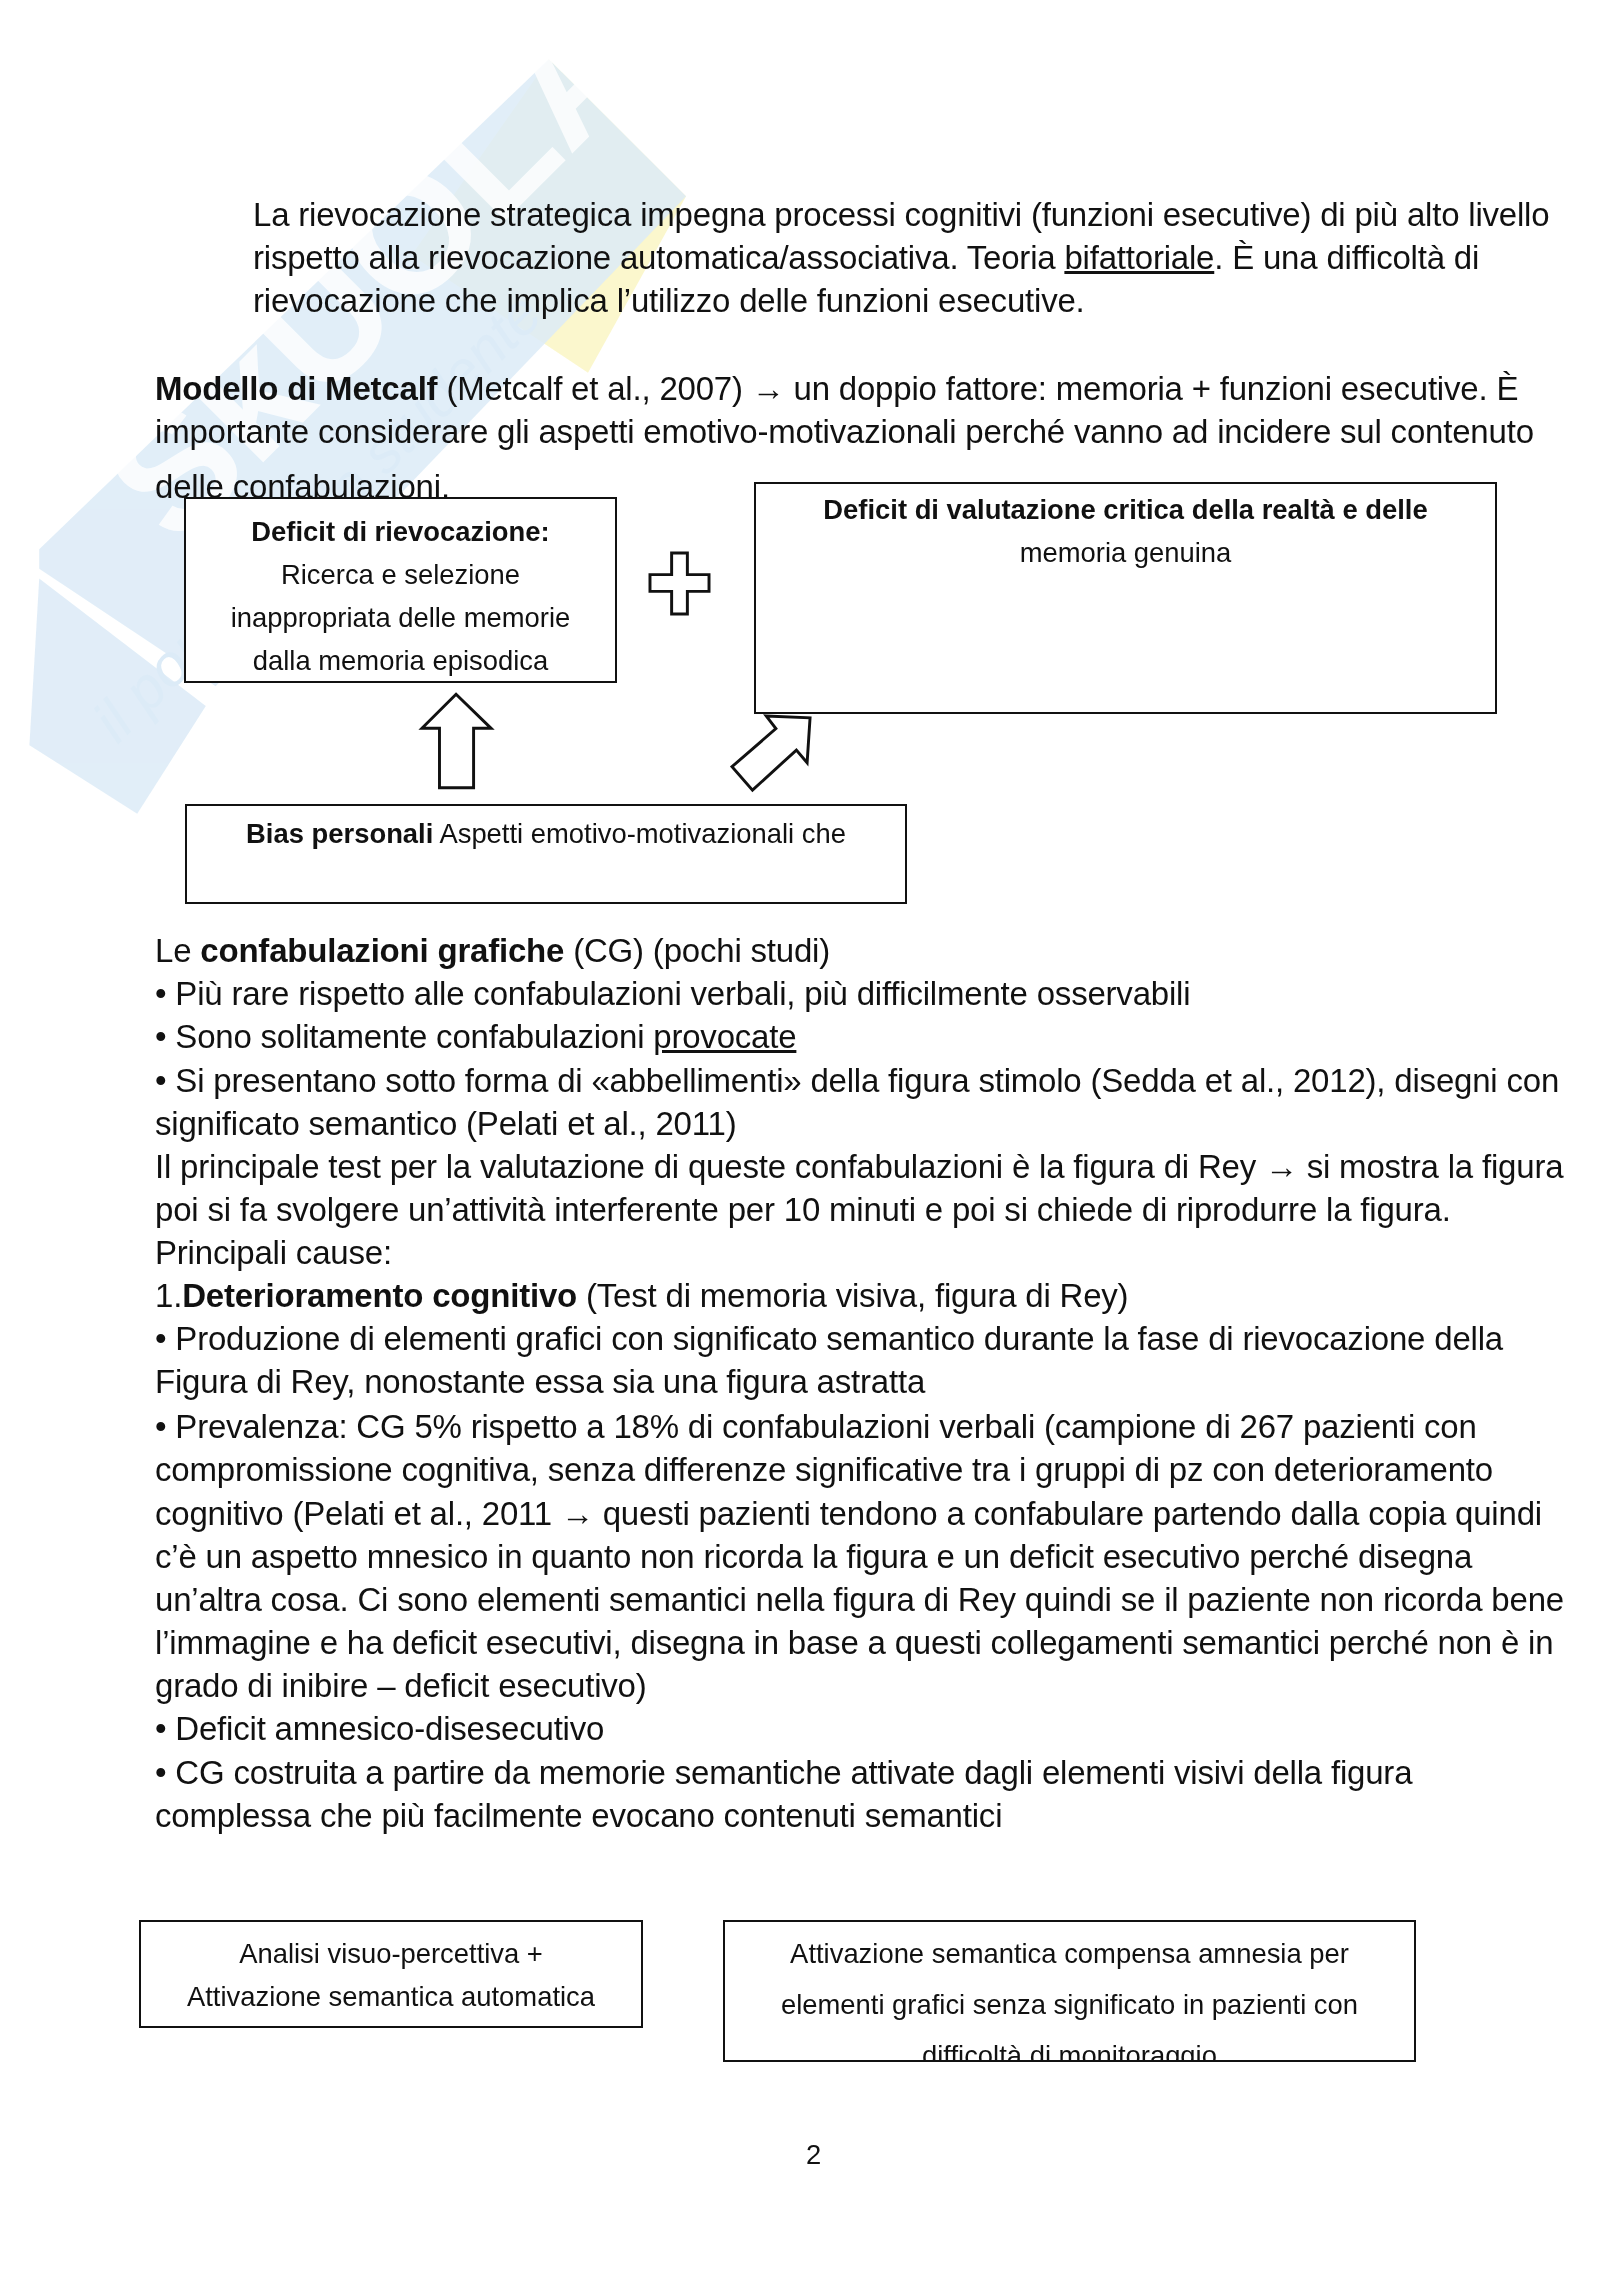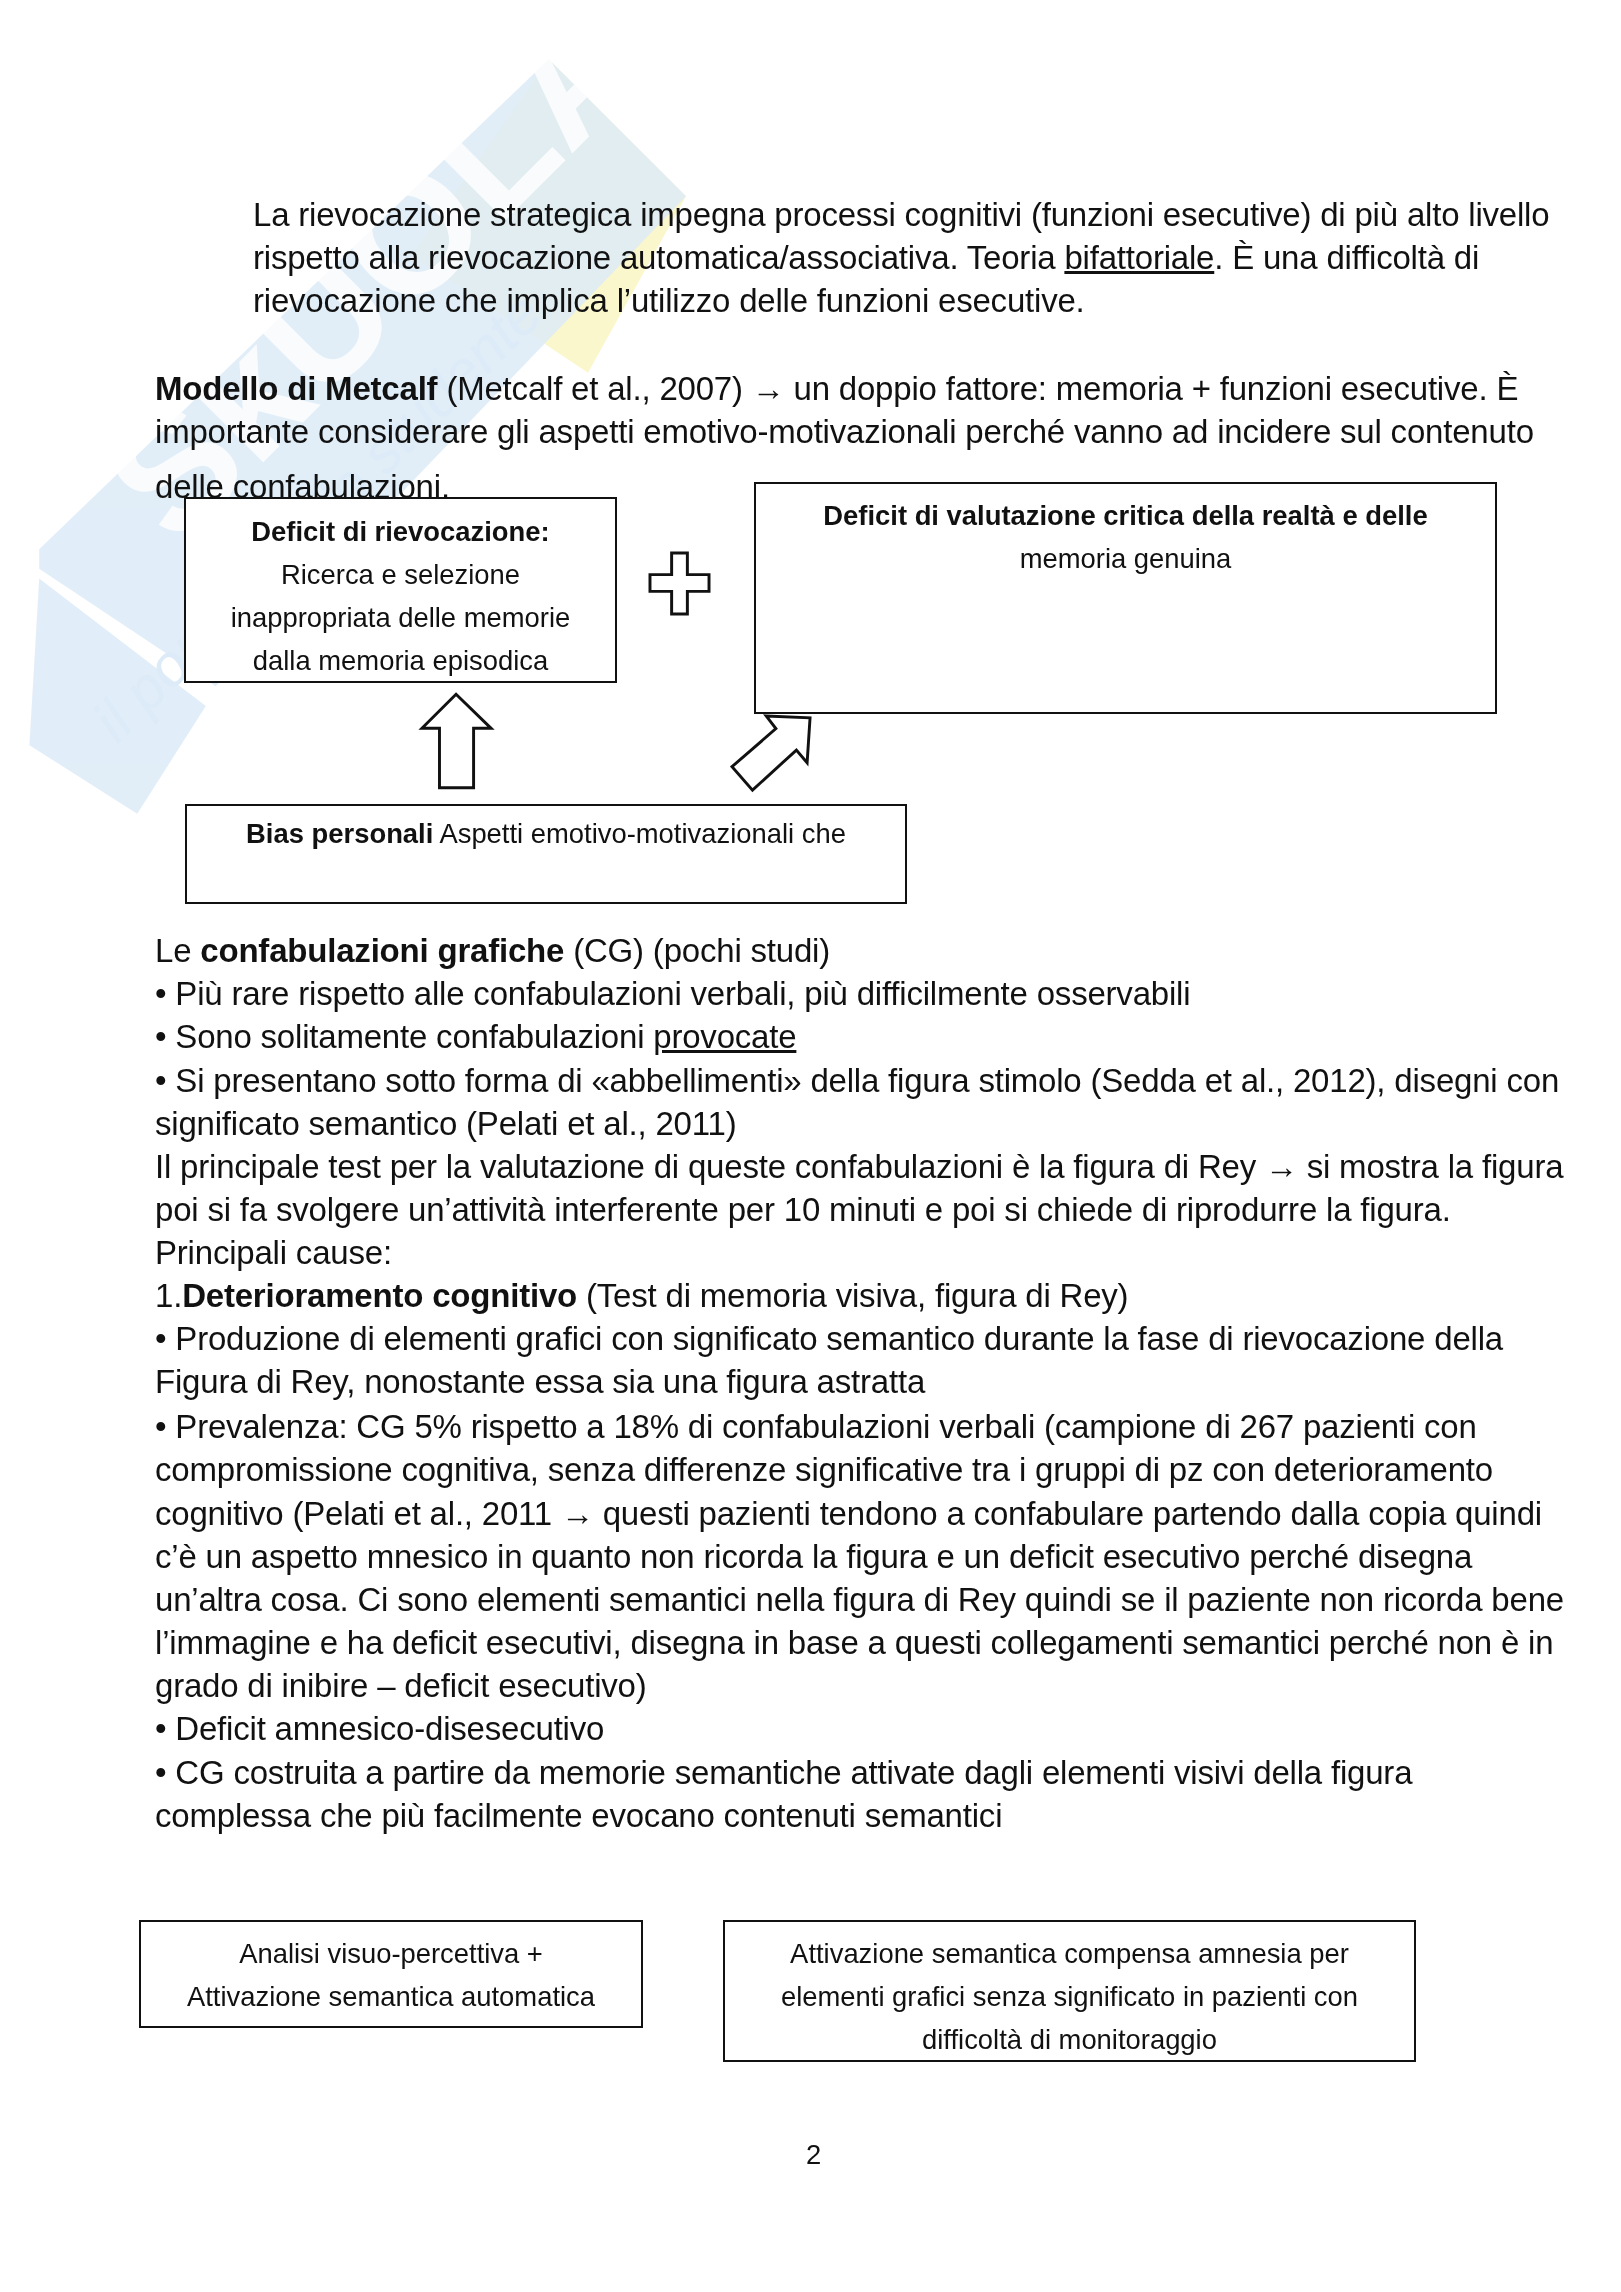--- a/index.html
+++ b/index.html
@@ -47,21 +47,21 @@
   <div class="ln b">Deficit di rievocazione:</div>
   <div class="ln">Ricerca e selezione</div>
   <div class="ln">inappropriata delle memorie</div>
   <div class="ln">dalla memoria episodica</div>
 </div>
 
 <svg class="shape" style="left:649px; top:552px;" width="61" height="63" viewBox="0 0 62 64">
   <polygon points="23,1 39,1 39,23 61,23 61,40 39,40 39,63 23,63 23,40 1,40 1,23 23,23" fill="#fff" stroke="#111" stroke-width="3"></polygon>
 </svg>
 
-<div class="box" style="left:754px; top:482px; width:743px; height:232px; padding-top:10px;">
+<div class="box" style="left:754px; top:482px; width:743px; height:232px; padding-top:4px;">
   <div class="ln b">Deficit di valutazione critica della realtà e delle</div>
   <div class="ln">memoria genuina</div>
 </div>
 
 <svg class="shape" style="left:420px; top:692px;" width="76" height="98" viewBox="0 0 78 100">
   <polygon points="37,2 73,37 55,37 55,98 20,98 20,37 2,37" fill="#fff" stroke="#111" stroke-width="3"></polygon>
 </svg>
 
 <svg class="shape" style="left:730px; top:714px;" width="84" height="80" viewBox="0 0 86 82">
   <polygon points="37,2 82,4 79,50 68,37 23,78 2,54 47,15" fill="#fff" stroke="#111" stroke-width="3"></polygon>
@@ -96,20 +96,20 @@
 <div class="txt" style="left:155px; top:1621px;">l’immagine e ha deficit esecutivi, disegna in base a questi collegamenti semantici perché non è in</div>
 <div class="txt" style="left:155px; top:1664px;">grado di inibire – deficit esecutivo)</div>
 <div class="txt" style="left:155px; top:1707px;">• Deficit amnesico-disesecutivo</div>
 <div class="txt" style="left:155px; top:1751px;">• CG costruita a partire da memorie semantiche attivate dagli elementi visivi della figura</div>
 <div class="txt" style="left:155px; top:1794px;">complessa che più facilmente evocano contenuti semantici</div>
 
 <div class="box" style="left:139px; top:1920px; width:504px; height:108px; padding-top:9.8px;">
   <div class="ln">Analisi visuo-percettiva +</div>
   <div class="ln">Attivazione semantica automatica</div>
 </div>
-<div class="box" style="left:723px; top:1920px; width:693px; height:142px; padding-top:9.8px;">
+<div class="box" style="left:723px; top:1920px; width:693px; height:142px; padding-top:9.8px;gap:8px;">
   <div class="ln">Attivazione semantica compensa amnesia per</div>
   <div class="ln">elementi grafici senza significato in pazienti con</div>
   <div class="ln">difficoltà di monitoraggio</div>
 </div>
 
 <div class="pageno" style="left:806px; top:2139px;">2</div>
 
 
 </body></html>

